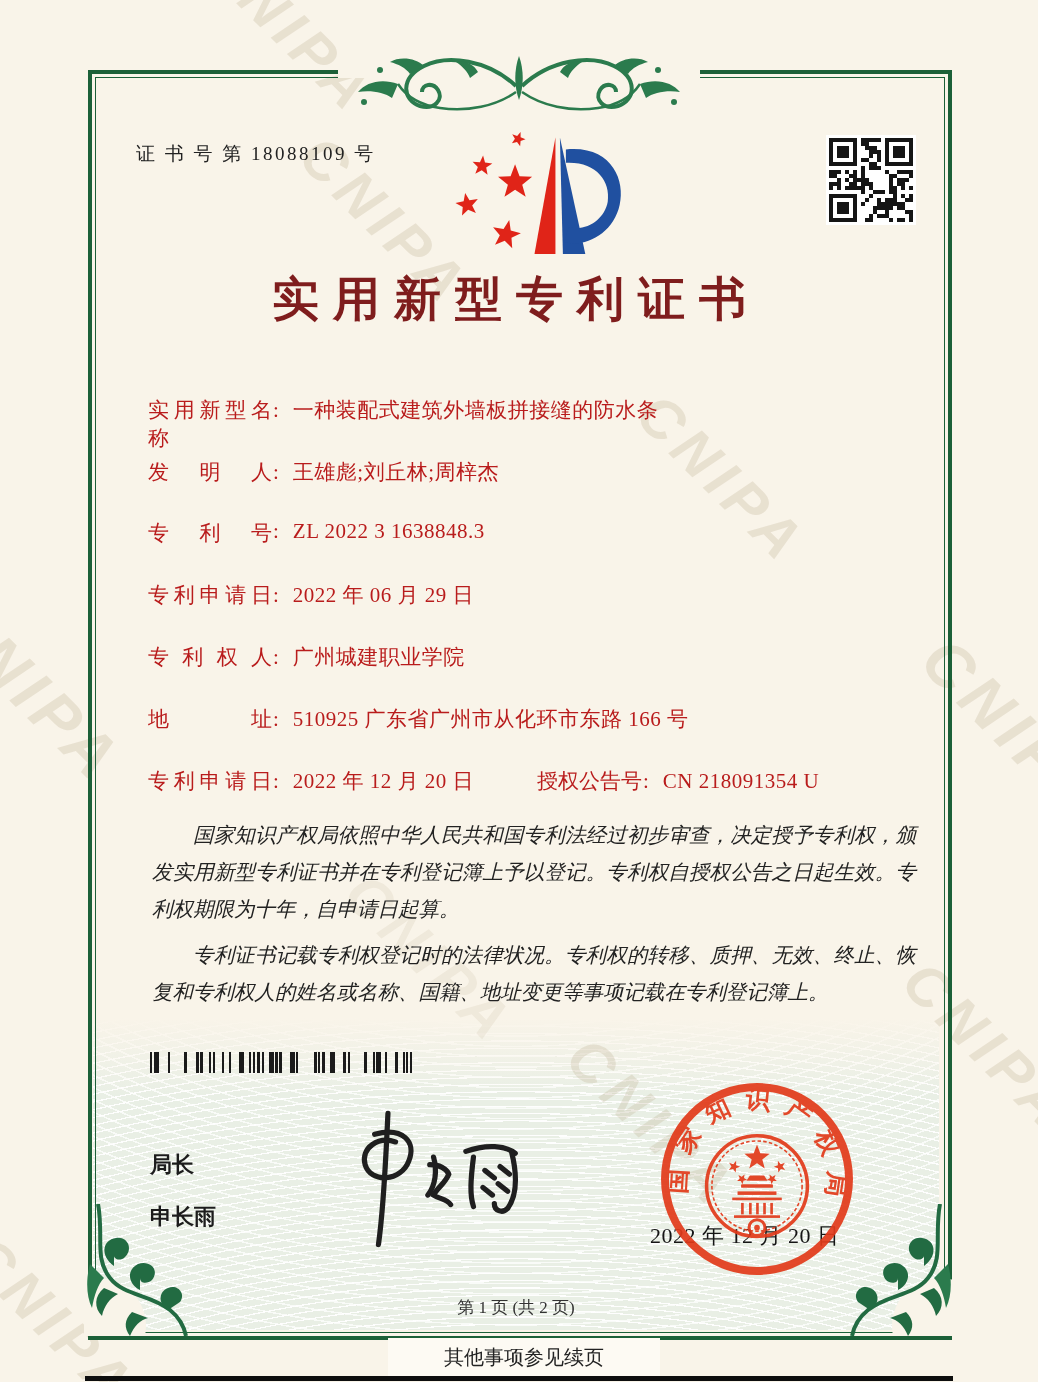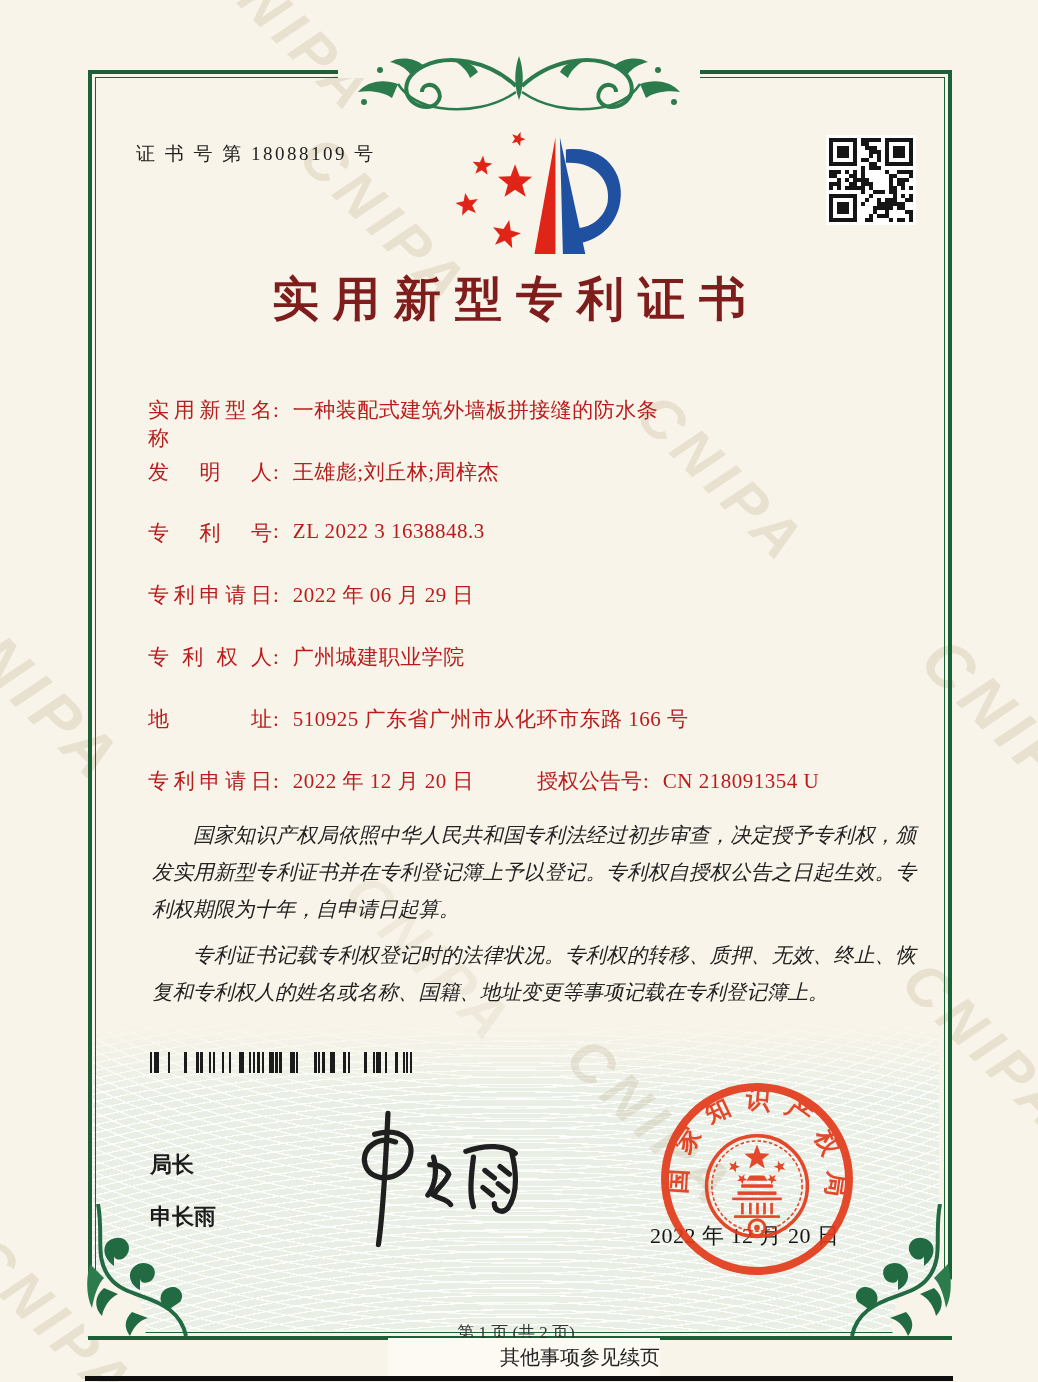--- a/index.html
+++ b/index.html
@@ -43,23 +43,23 @@
   .body-text p{margin:9px;text-indent:2em;font-style:italic;}
   
   .barcode{position:absolute;left:150px;top:1052px;width:265px;height:21px;z-index:20;}
   .officer{position:absolute;left:150px;top:1141px;z-index:20;
     font-family:"Liberation Sans","DejaVu Sans",sans-serif;font-weight:700;font-size:22px;color:#1c1c1c;margin-top:9px;}
   .officer .name{margin-top:22px;}
   .signature{position:absolute;left:314px;top:1102px;width:222px;height:152px;z-index:21;}
   .seal{position:absolute;left:642px;top:1064px;width:230px;height:230px;z-index:31;opacity:.92;}
   .seal-date{position:absolute;left:650px;top:1221px;width:200px;z-index:30;font-size:22px;
     letter-spacing:.5px;color:#151515;white-space:nowrap;}
-  .page-no{position:absolute;left:88px;top:1296px;width:856px;z-index:20;text-align:center;font-size:17px;color:#333;margin-top:25px;}
+  .page-no{position:absolute;left:88px;top:1296px;width:856px;z-index:20;text-align:center;font-size:17px;color:#333;}
   .footer-band{position:absolute;left:388px;top:1338px;width:272px;height:38px;background:#fdfaf3;z-index:20;
-    display:flex;align-items:center;justify-content:flex-end;font-size:20px;color:#222;}
+    display:flex;align-items:center;justify-content:center;font-size:20px;color:#222;}
   .bottom-line{position:absolute;left:85px;top:1376px;width:868px;height:5px;background:#0e0e0e;z-index:25;}
   
   .ornament-top{position:absolute;left:330px;top:48px;width:378px;height:74px;z-index:12;}
   .corner{position:absolute;width:132px;height:132px;z-index:12;}
   .corner-bl{left:84px;top:1204px;}
   .corner-br{left:822px;top:1204px;transform:scaleX(-1);}
 </style>
 </head>
 <body>
 

